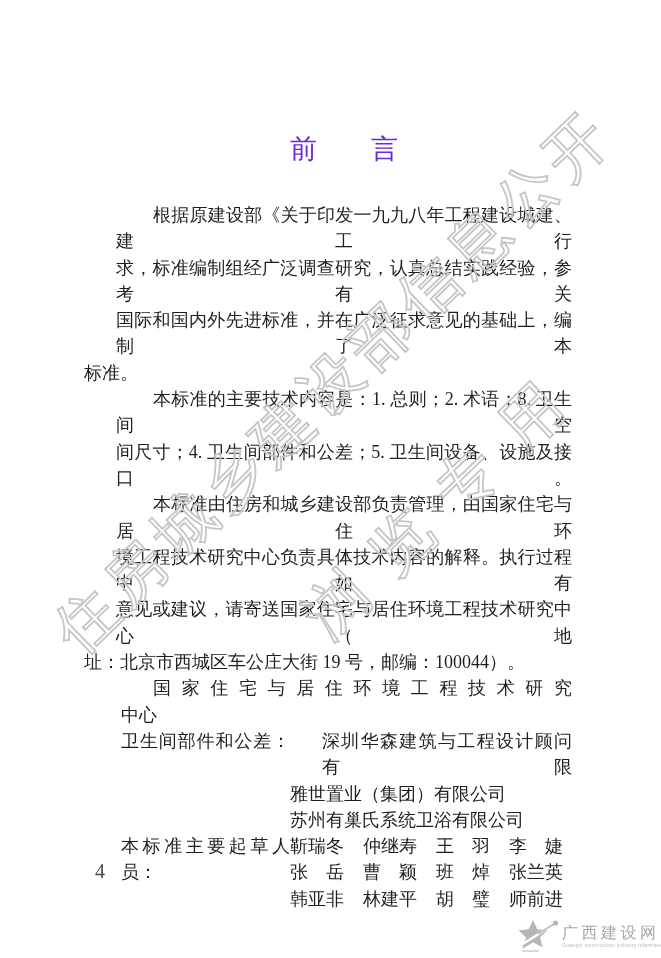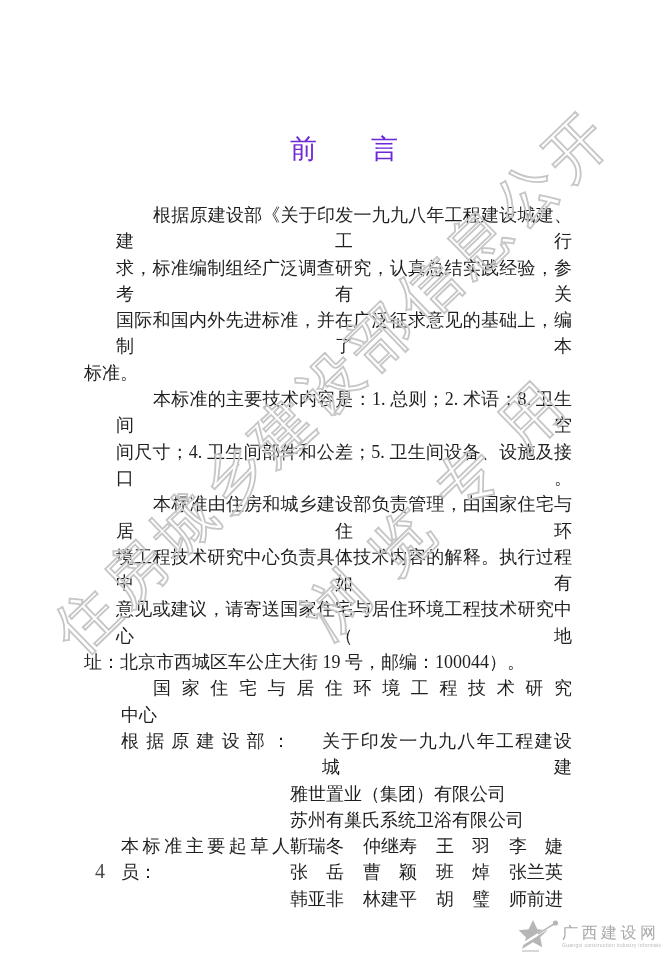--- a/index.html
+++ b/index.html
@@ -149,23 +149,23 @@
     </div>
 
     <div class="sec">
       <div class="sec-body">
         <div class="bline full">国家住宅与居住环境工程技术研究</div>
         <div class="bline">中心</div>
       </div>
     </div>
 
     <div class="sec">
-      <div class="sec-label">根据原建设部：</div>
+      <div class="sec-label">卫生间部件和公差：</div>
       <div class="sec-body">
-        <div class="bline full">关于印发一九九八年工程建设城建</div>
+        <div class="bline full">深圳华森建筑与工程设计顾问有限</div>
         <div class="bline">雅世置业（集团）有限公司</div>
         <div class="bline">苏州有巢氏系统卫浴有限公司</div>
       </div>
     </div>
 
     <div class="sec">
       <div class="sec-label" style="text-align-last:auto;">本标准主要起草人员：</div>
       <div class="sec-body">
         <div class="name-row">
           <span class="name-cell">靳瑞冬</span>

